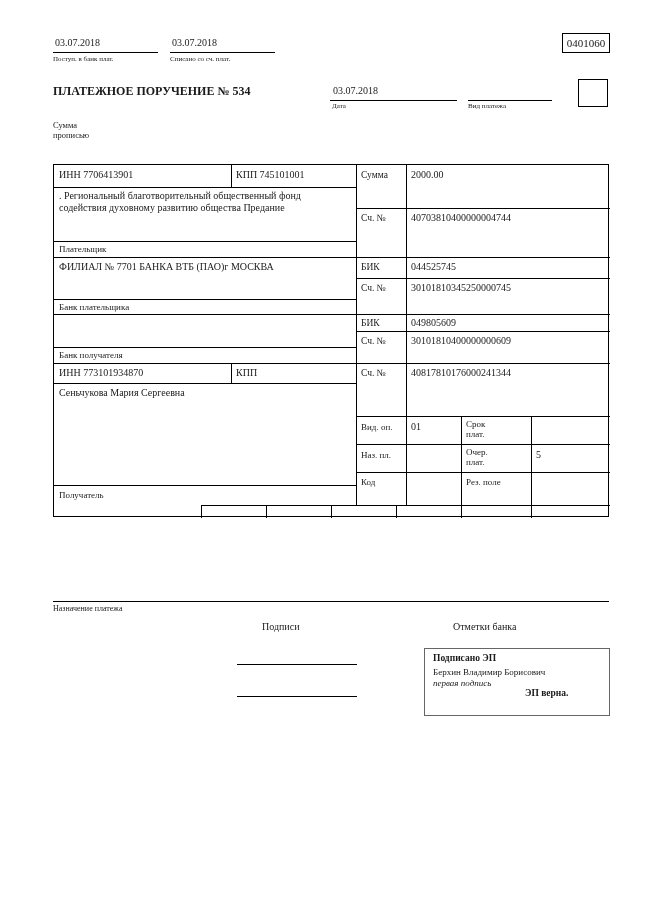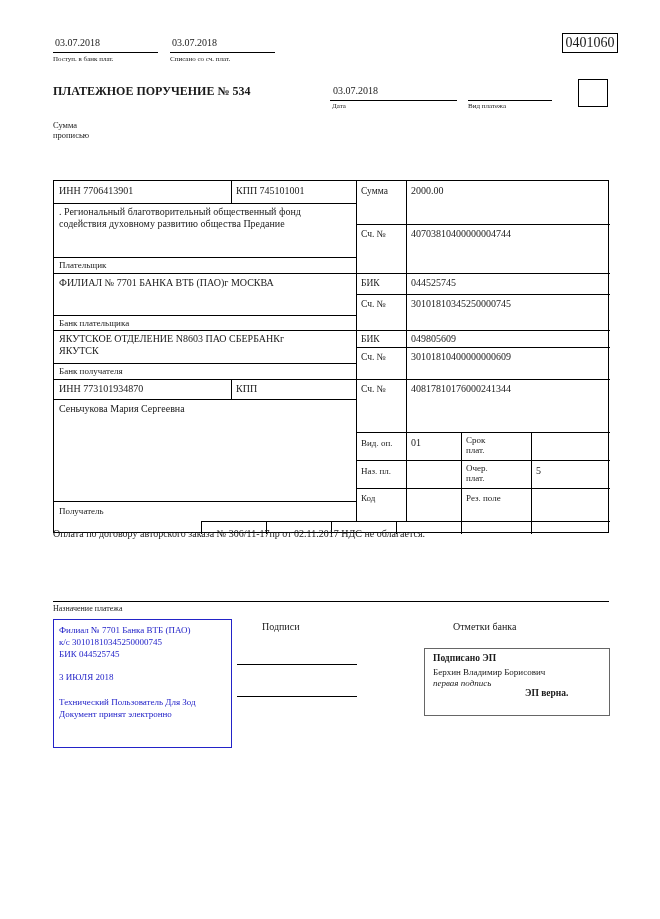--- a/index.html
+++ b/index.html
@@ -12,42 +12,42 @@
   .t85{font-size:8.5px;line-height:1.2;}
   .t8{font-size:8px;line-height:1.1;}
   .t7{font-size:7px;line-height:1.1;}
   .b{font-weight:bold;}
   .i{font-style:italic;}
   .pre{white-space:pre-line;}
   .hl{position:absolute;height:1px;background:#000;}
   .vl{position:absolute;width:1px;background:#000;}
   .box{position:absolute;border:1px solid #000;box-sizing:border-box;}
   #main-table{position:absolute;left:53px;top:164px;width:556px;height:353px;
-              border:1px solid #000;box-sizing:border-box;margin-top:16px;}
+              border:1px solid #000;box-sizing:border-box;}
   .blue{color:var(--stamp-blue,#2323c8);}
   #bank-stamp{position:absolute;left:53px;top:619px;width:179px;height:129px;
               border:1px solid var(--stamp-blue,#2323c8);box-sizing:border-box;
               padding:4px 5px;font-size:9px;line-height:1.35;}
   #ep-stamp{position:absolute;left:424px;top:648px;width:186px;height:68px;
             border:1px solid #666;box-sizing:border-box;padding:4px 8px;}
 </style>
 </head>
 <body>
 
 <div id="page">
 
   <span class="abs t10" style="left:55px;top:37px">03.07.2018</span>
   <div class="hl" style="left:53px;top:52px;width:105px"></div>
   <span class="abs t7" style="left:53px;top:56px">Поступ. в банк плат.</span>
 
   <span class="abs t10" style="left:172px;top:37px">03.07.2018</span>
   <div class="hl" style="left:170px;top:52px;width:105px"></div>
   <span class="abs t7" style="left:170px;top:56px">Списано со сч. плат.</span>
 
-  <div class="box" style="left:562px;top:33px;width:56px;height:20px;text-align:center;line-height:18px;font-size:14px">
+  <div class="box" style="left:562px;top:33px;width:48px;height:20px;text-align:center;line-height:18px;font-size:11px">
     <span>0401060</span>
   </div>
 
   <span class="abs b" style="left:53px;top:84px;font-size:12px">ПЛАТЕЖНОЕ ПОРУЧЕНИЕ № 534</span>
 
   <span class="abs t10" style="left:333px;top:85px">03.07.2018</span>
   <div class="hl" style="left:330px;top:100px;width:127px"></div>
   <span class="abs t7" style="left:332px;top:103px">Дата</span>
 
   <div class="hl" style="left:468px;top:100px;width:84px"></div>
@@ -100,21 +100,20 @@
     <span class="abs t10" style="left:357px;top:47px">40703810400000004744</span>
     <span class="abs t9" style="left:5px;top:79px">Плательщик</span>
 
     <span class="abs t10" style="left:5px;top:96px;width:290px">ФИЛИАЛ № 7701 БАНКА ВТБ (ПАО)г МОСКВА</span>
     <span class="abs t95" style="left:307px;top:97px">БИК</span>
     <span class="abs t10" style="left:357px;top:96px">044525745</span>
     <span class="abs t95" style="left:307px;top:118px">Сч. №</span>
     <span class="abs t10" style="left:357px;top:117px">30101810345250000745</span>
     <span class="abs t9" style="left:5px;top:137px">Банк плательщика</span>
 
-    <span class="abs t10" style="left:5px;top:152px;width:238px">ЯКУТСКОЕ ОТДЕЛЕНИЕ N8603 ПАО СБЕРБАНКг ЯКУТСК</span>
     <span class="abs t95" style="left:307px;top:153px">БИК</span>
     <span class="abs t10" style="left:357px;top:152px">049805609</span>
     <span class="abs t95" style="left:307px;top:171px">Сч. №</span>
     <span class="abs t10" style="left:357px;top:170px">30101810400000000609</span>
     <span class="abs t9" style="left:5px;top:185px">Банк получателя</span>
 
     <span class="abs t10" style="left:5px;top:202px">ИНН 773101934870</span>
     <span class="abs t10" style="left:182px;top:202px">КПП</span>
     <span class="abs t95" style="left:307px;top:203px">Сч. №</span>
     <span class="abs t10" style="left:357px;top:202px">40817810176000241344</span>
@@ -126,32 +125,23 @@
 плат.</span>
     <span class="abs t9" style="left:307px;top:285px">Наз. пл.</span>
     <span class="abs t9 pre" style="left:412px;top:282px">Очер.
 плат.</span>
     <span class="abs t10" style="left:482px;top:284px">5</span>
     <span class="abs t9" style="left:307px;top:312px">Код</span>
     <span class="abs t9" style="left:412px;top:312px">Рез. поле</span>
     <span class="abs t9" style="left:5px;top:325px">Получатель</span>
   </div>
 
-  <span class="abs t10" style="left:53px;top:528px">Оплата по договору авторского заказа № 306/11-17пр от 02.11.2017 НДС не облагается.</span>
   <div class="hl" style="left:53px;top:601px;width:556px"></div>
   <span class="abs t8" style="left:53px;top:605px">Назначение платежа</span>
 
-  <div id="bank-stamp" class="blue">
-    <div>Филиал № 7701 Банка ВТБ (ПАО)</div>
-    <div>к/с 30101810345250000745</div>
-    <div>БИК 044525745</div>
-    <div style="margin-top:11px">3 ИЮЛЯ 2018</div>
-    <div style="margin-top:12px;width:140px">Технический Пользователь Для Зод</div>
-    <div>Документ принят электронно</div>
-  </div>
 
   <span class="abs t10" style="left:262px;top:621px">Подписи</span>
   <div class="hl" style="left:237px;top:664px;width:120px"></div>
   <div class="hl" style="left:237px;top:696px;width:120px"></div>
 
   <span class="abs t10" style="left:453px;top:621px">Отметки банка</span>
   <div id="ep-stamp">
     <div class="t95 b" style="text-align:left">Подписано ЭП</div>
     <div class="t9" style="margin-top:4px">Берхин Владимир Борисович</div>
     <div class="t9 i" style="">первая подпись</div>

